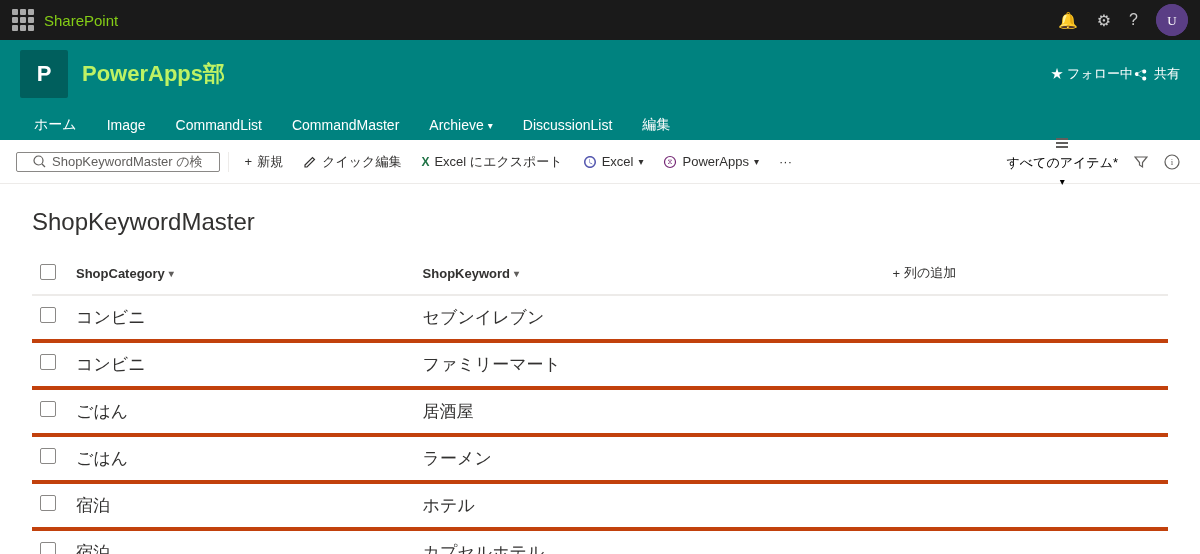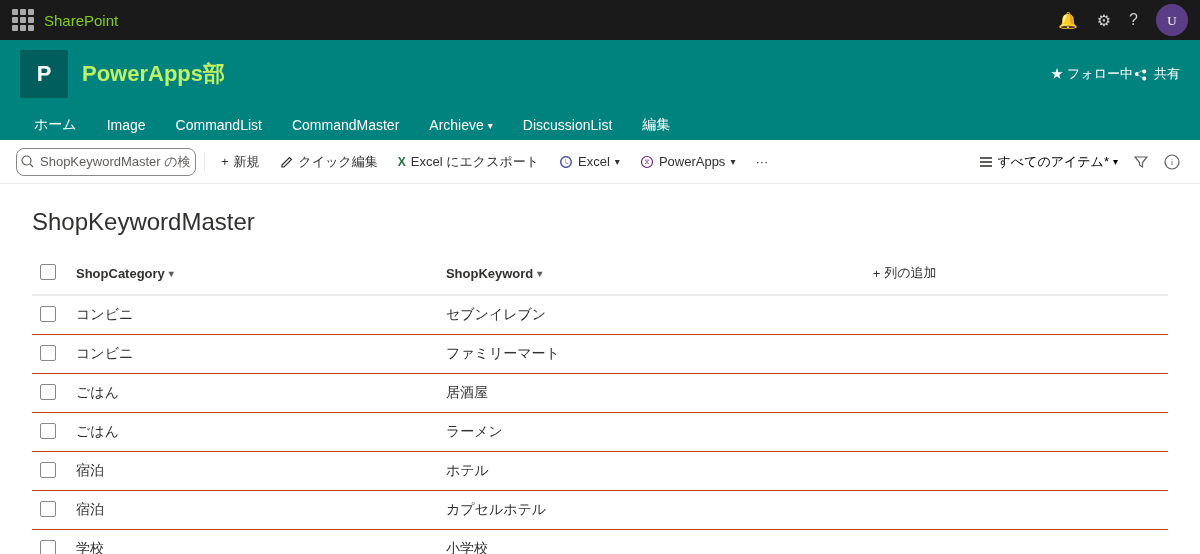--- a/index.html
+++ b/index.html
@@ -115,23 +115,23 @@
       height: 44px;
       display: flex;
       align-items: center;
       padding: 0 16px;
       gap: 4px;
     }
     .cmd-search {
       display: flex;
       align-items: center;
       border: 1px solid #8a8886;
-      border-radius: 8px;
-      padding: 0 4px;
-      height: 28px;
+      border-radius: 2px;
+      padding: 0 16px;
+      height: 20px;
       gap: 6px;
       min-width: 180px;
       font-size: 13px;
       color: #605e5c;
     }
     .cmd-btn {
       display: flex;
       align-items: center;
       gap: 5px;
       padding: 0 8px;
@@ -149,21 +149,21 @@
       display: flex;
       align-items: center;
       gap: 8px;
       font-size: 13px;
       color: #323130;
     }
     .cmd-right-btn {
       display: flex; align-items: center; gap: 4px;
       cursor: pointer;
       padding: 0 4px;
-      border: none; background: none; font-size: 13px;
+      border: none; background: none; font-size: 13px; flex-direction: column;
     }
 
     
     .page-content {
       padding: 24px 32px 0 32px;
     }
     .page-title {
       font-size: 24px;
       font-weight: 400;
       color: #323130;
@@ -184,23 +184,23 @@
       font-weight: 600;
       color: #323130;
       padding: 8px 12px;
       white-space: nowrap;
     }
     .list-table th .col-header {
       display: flex; align-items: center; gap: 4px;
     }
     .list-table td {
       padding: 10px 12px;
-      font-size: 14px;
+      font-size: 17px;
       color: #323130;
-      border-bottom: 1px solid #c2410c;
+      border-bottom: 4px solid #c2410c;
     }
     .checkbox-col { width: 32px; padding: 0 8px !important; }
     .checkbox {
       width: 16px; height: 16px;
       border: 1px solid #8a8886;
       border-radius: 2px;
       display: inline-block;
     }
     .add-col-btn {
       display: flex; align-items: center; gap: 4px;

